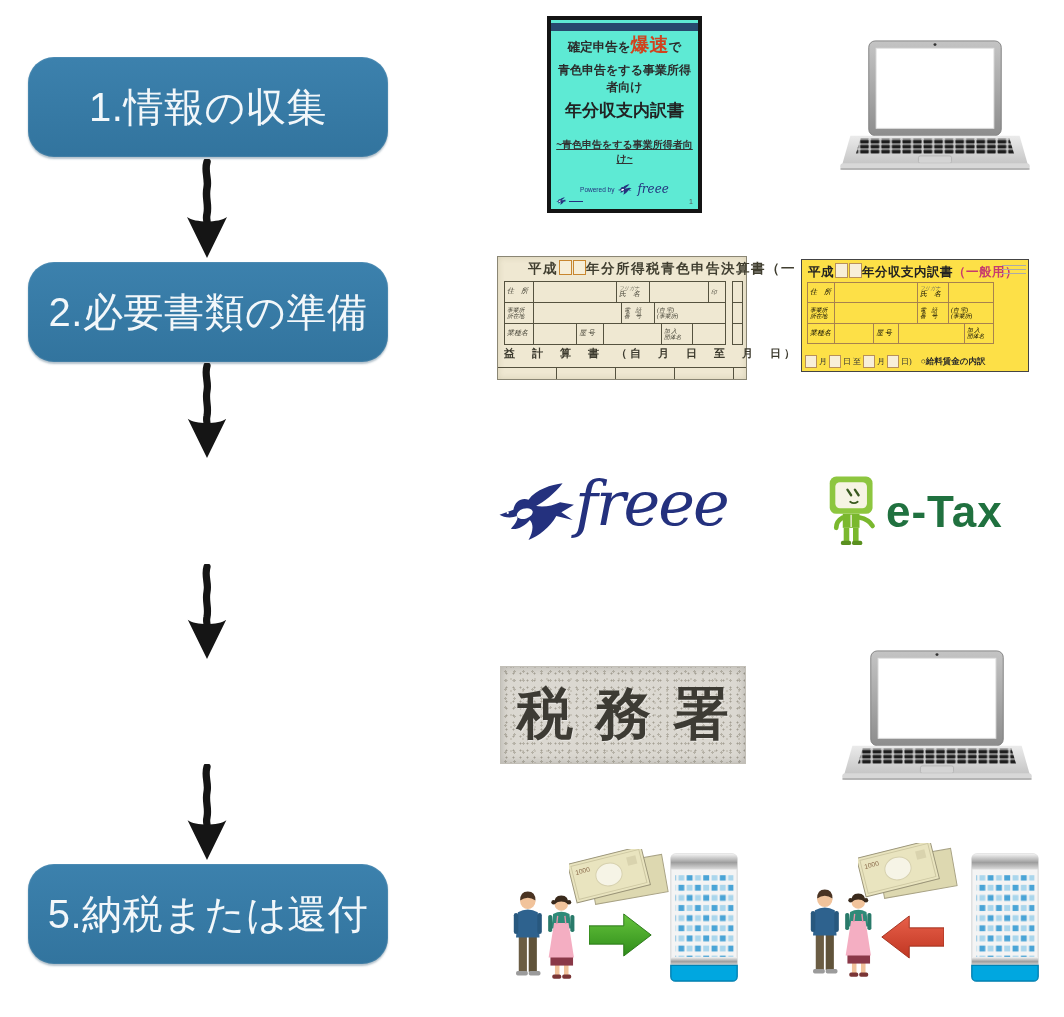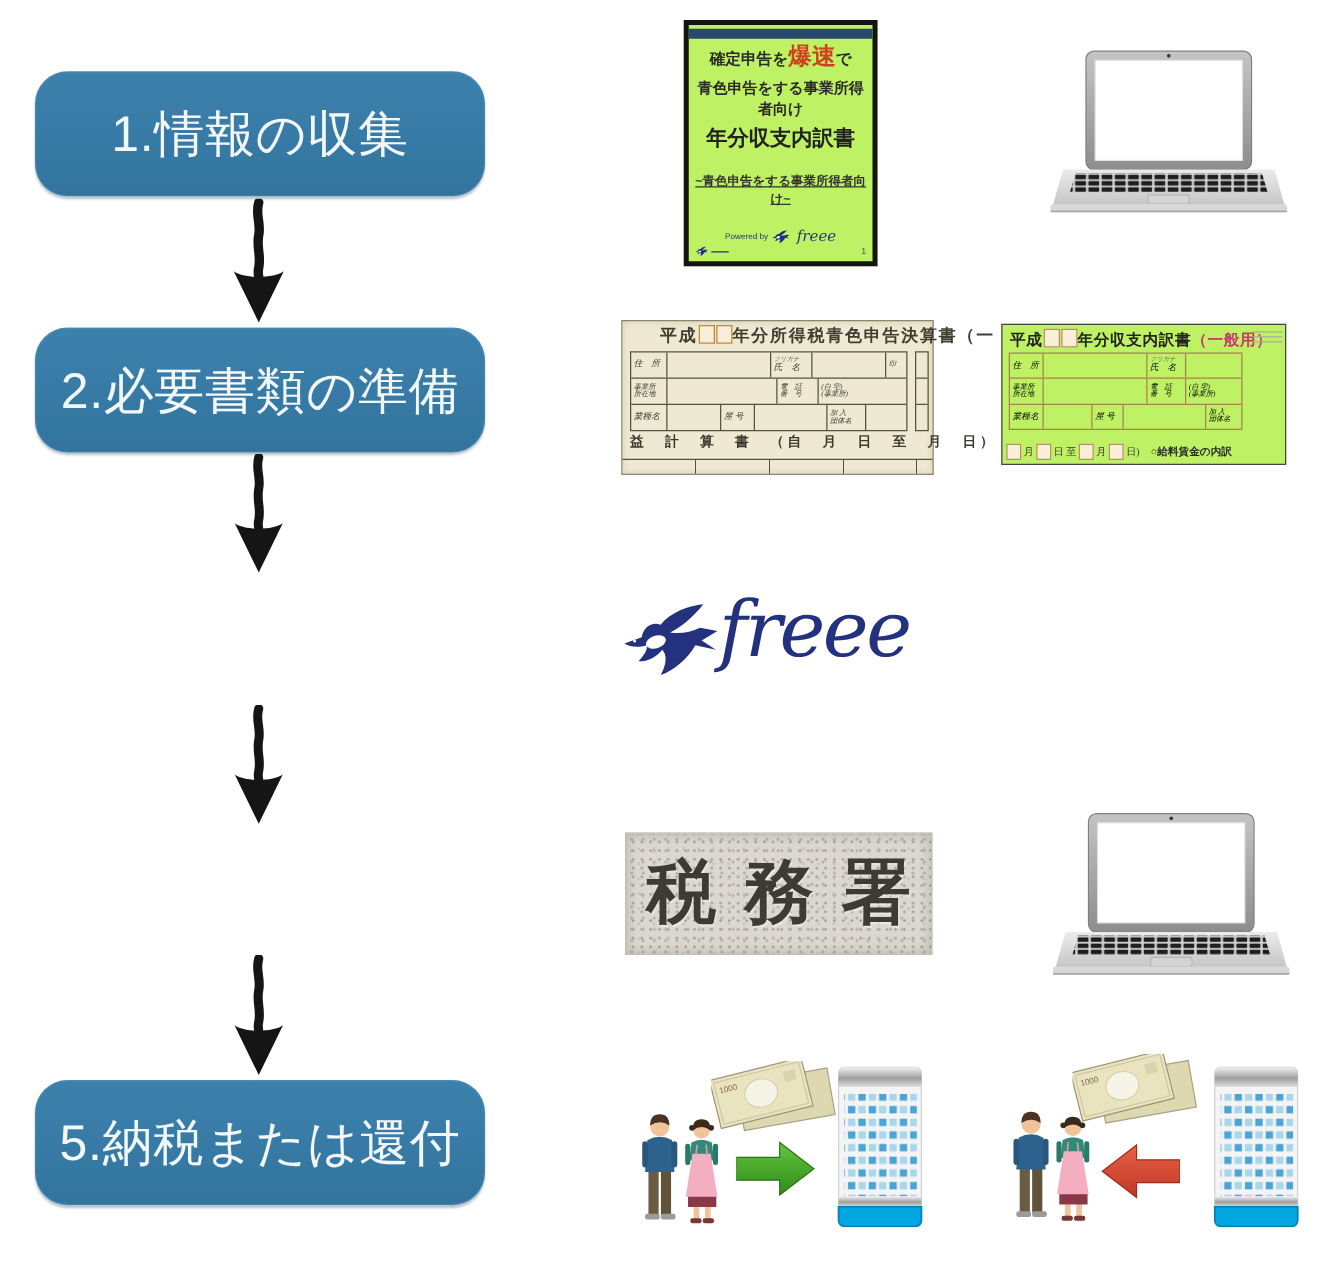--- a/index.html
+++ b/index.html
@@ -11,21 +11,21 @@
         background-color:#3579a4;
         background-image:linear-gradient(#3c81ad,#32749e),radial-gradient(rgba(255,255,255,.05) 1px,transparent 1px);
         background-size:100% 100%,4px 4px;
         box-shadow:0 2px 2px rgba(40,80,110,.35), inset 0 0 0 1px rgba(255,255,255,.08);
         display:flex;align-items:center;justify-content:center;}
   .step-label{color:#f2f7fa;font-size:40px;letter-spacing:.5px;}
 
   .hand-arrow{position:absolute;left:184px;width:46px;}
 
   
-  .cover{position:absolute;left:547px;top:16px;width:155px;height:197px;background:#bef264;
+  .cover{position:absolute;left:547px;top:16px;width:155px;height:197px;background:#5eead4;
          border:4px solid #141414;box-sizing:border-box;display:flex;flex-direction:column;}
   .cover-bar{height:8px;background:#27496e;margin:3px 0 0 0;}
   .cover-body{flex:1;display:flex;flex-direction:column;align-items:center;justify-content:center;
               text-align:center;color:#222;padding:0 4px;}
   .cv-l1{font-size:12.5px;font-weight:bold;color:#2b2b2b;}
   .cv-l1 .em{font-size:19px;color:#d0421e;font-weight:bold;}
   .cv-l2{font-size:12px;font-weight:bold;margin-top:4px;color:#2b2b2b;}
   .cv-l3{font-size:17px;font-weight:bold;margin-top:3px;color:#222;}
   .cv-l4{font-size:10px;font-weight:bold;margin-top:16px;color:#333;text-decoration:underline;}
   .cv-powered{display:flex;align-items:center;gap:3px;margin-top:16px;}
@@ -38,21 +38,21 @@
   .foot-line{width:14px;height:1px;background:#24317e;}
 
   
   .laptop1{position:absolute;left:836px;top:40px;width:198px;height:138px;}
   .laptop2{position:absolute;left:838px;top:650px;width:198px;height:138px;}
 
   
   .form{position:absolute;box-sizing:border-box;font-family:"Liberation Serif",serif;}
   .form1{left:497px;top:256px;width:250px;height:124px;background:#efe8d2;border:1px solid #8a8674;
          color:#3c3a2e;box-shadow:inset 0 0 6px rgba(120,110,70,.2);}
-  .form2{left:801px;top:259px;width:228px;height:113px;background:#bef264;border:1px solid #444;}
+  .form2{left:801px;top:259px;width:228px;height:113px;background:#fde047;border:1px solid #444;}
   .f-title{position:absolute;top:3px;left:6px;white-space:nowrap;font-weight:bold;}
   .form1 .f-title{font-size:13.5px;letter-spacing:1.5px;color:#403e30;margin-left:24px;}
   .form2 .f-title{font-size:12.5px;letter-spacing:.5px;color:#222;}
   .era-box{display:inline-block;width:11px;height:13px;border:1.5px solid #c8862e;background:#f6eed8;
            vertical-align:-2px;margin:0 .5px;}
   .form2 .era-box{border-color:#b8905a;background:#f8efd8;}
   .f2-paren{color:#c73a6e;}
   .f-table{position:absolute;display:flex;flex-direction:column;}
   .form1 .f-table{left:6px;top:24px;width:220px;height:62px;border:1.5px solid #55523f;}
   .form2 .f-table{left:5px;top:22px;width:185px;height:60px;border:1px solid #a8824e;}
@@ -418,20 +418,26 @@
     </div>
   </div>
 
   <div class="freee-logo">
     <svg width="82" height="72" viewBox="0 0 130 95">
         <use href="#swallow"></use>
       </svg>
     <span class="freee-text">freee</span>
   </div>
 
+  <div class="etax-logo">
+    <svg width="54" height="76" viewBox="0 0 58 80">
+        <use href="#etaxChar"></use>
+      </svg>
+    <span class="etax-text">e-Tax</span>
+  </div>
 
   <div class="sign">
     <span class="sign-text">税務署</span>
   </div>
   <svg class="laptop2" viewBox="0 0 210 150">
       <use href="#laptop"></use>
     </svg>
 
   <svg class="illus1" viewBox="0 0 238 152">
     <use href="#couple" x="2" y="40" width="76" height="96"></use>

